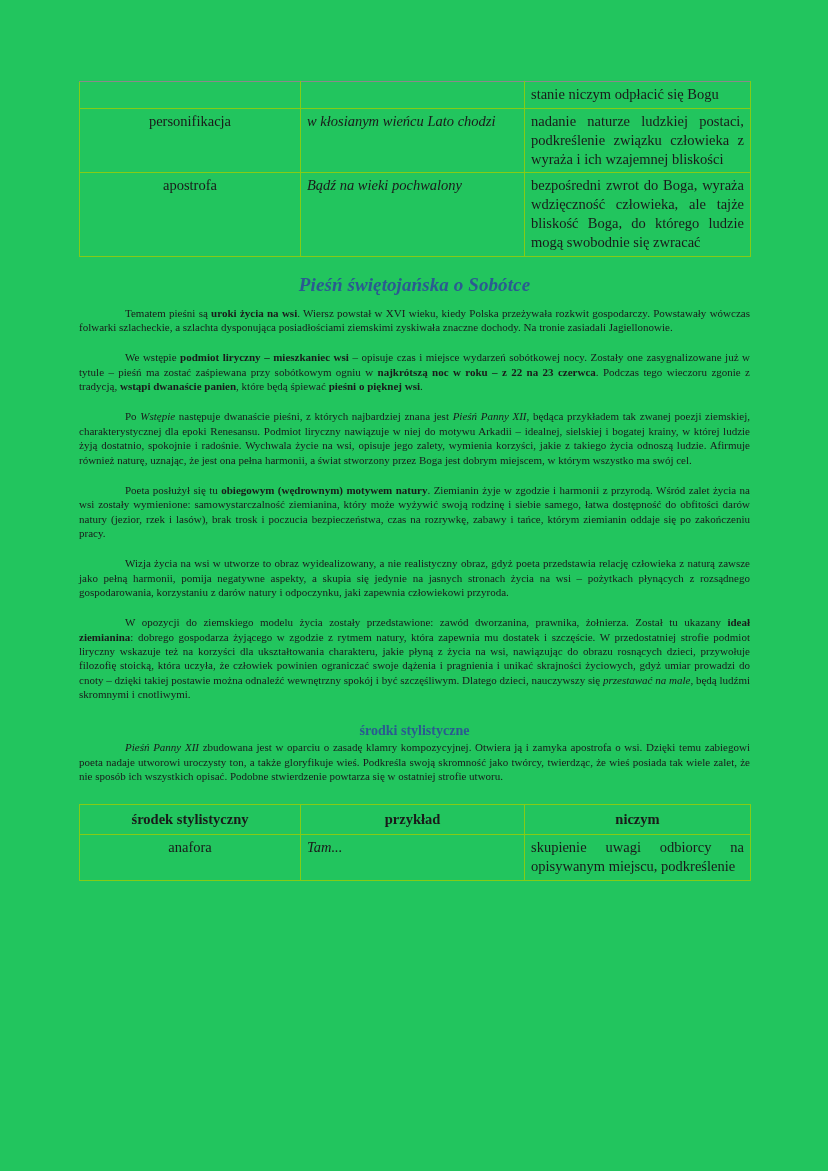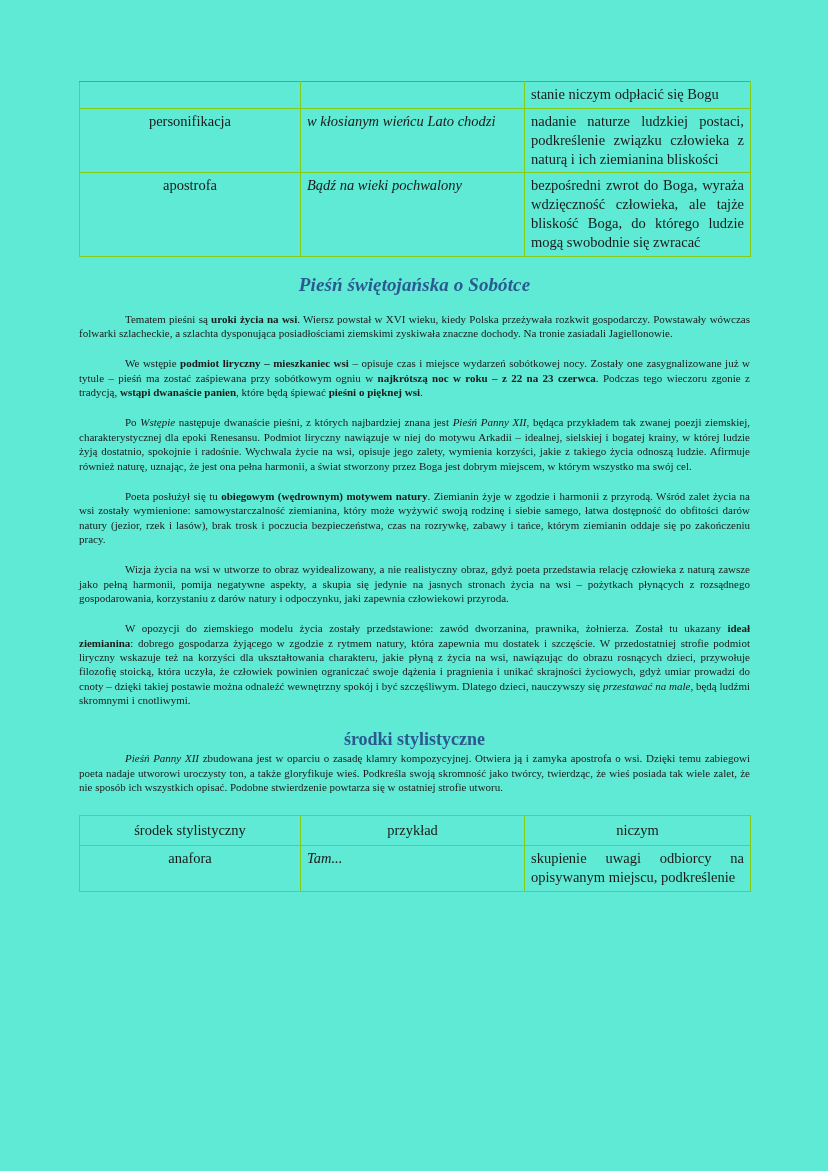--- a/index.html
+++ b/index.html
@@ -13,21 +13,21 @@
     font-family: "Liberation Serif", "DejaVu Serif", serif;
     color: #1a1a1a;
     overflow: hidden;
     position: relative;
   }
   .page {
     position: absolute;
     left: 0; top: 0;
     width: 828px;
     height: 1171px;
-    background: #5eead4;
+    background: #22c55e;
   }
   .content {
     position: absolute;
     left: 79px;
     top: 81px;
     width: 671px;
   }
 
   
   table.doc-table {
@@ -36,53 +36,53 @@
     table-layout: fixed;
   }
   table.doc-table td, table.doc-table th {
     border: 1px solid #84cc16;
     vertical-align: top;
     padding: 3px 6px 4px 6px;
     font-size: 14.5px;
     line-height: 1.30;
   }
   table.doc-table th {
-    font-weight: normal;
+    font-weight: bold;
     text-align: center;
     vertical-align: middle;
     padding-top: 5px;
     padding-bottom: 5px;
   }
   .col-a { width: 221px; }
   .col-b { width: 224px; }
   .col-c { width: 226px; }
 
   .c-center { text-align: center; }
   .c-italic { font-style: italic; }
   .c-just   { text-align: justify; text-align-last: left; hyphens: none; }
 
   .tbl-top { margin-bottom: 0; }
   .tbl-top tr:first-child td { border-top: 1px solid #8a8a8a; }
 
   .tbl-bottom th { border-top: 2px solid #6f6f6f; border-bottom: 1.5px solid #6f6f6f; }
 
   
   h2.doc-title {
-    margin: 17px 0 16px 0;
+    margin: 17px 0 10px 0;
     text-align: center;
     font-size: 19px;
     font-style: italic;
     font-weight: bold;
     color: #2b5a91;
     letter-spacing: 0.1px;
   }
   h3.doc-subtitle {
     margin: 22px 0 1px 0;
     text-align: center;
-    font-size: 18px;
+    font-size: 14px;
     font-weight: bold;
     font-style: normal;
     color: #2b5a91;
   }
   p.para {
     margin: 0;
     font-size: 11px;
     line-height: 1.305;
     text-align: justify;
     text-align-last: left;
@@ -109,21 +109,21 @@
       </colgroup>
       <tbody>
         <tr>
           <td class="c-center"></td>
           <td class="c-italic"></td>
           <td class="c-just">stanie niczym odpłacić się Bogu</td>
         </tr>
         <tr>
           <td class="c-center">personifikacja</td>
           <td class="c-italic">w kłosianym wieńcu Lato chodzi</td>
-          <td class="c-just">nadanie naturze ludzkiej postaci, podkreślenie związku człowieka z naturą i ich ziemianina bliskości</td>
+          <td class="c-just">nadanie naturze ludzkiej postaci, podkreślenie związku człowieka z wyraża i ich wzajemnej bliskości</td>
         </tr>
         <tr>
           <td class="c-center">apostrofa</td>
           <td class="c-italic">Bądź na wieki pochwalony</td>
           <td class="c-just">bezpośredni zwrot do Boga, wyraża wdzięczność człowieka, ale tajże bliskość Boga, do którego ludzie mogą swobodnie się zwracać</td>
         </tr>
       </tbody>
     </table>
 
     <h2 class="doc-title">Pieśń świętojańska o Sobótce</h2>

